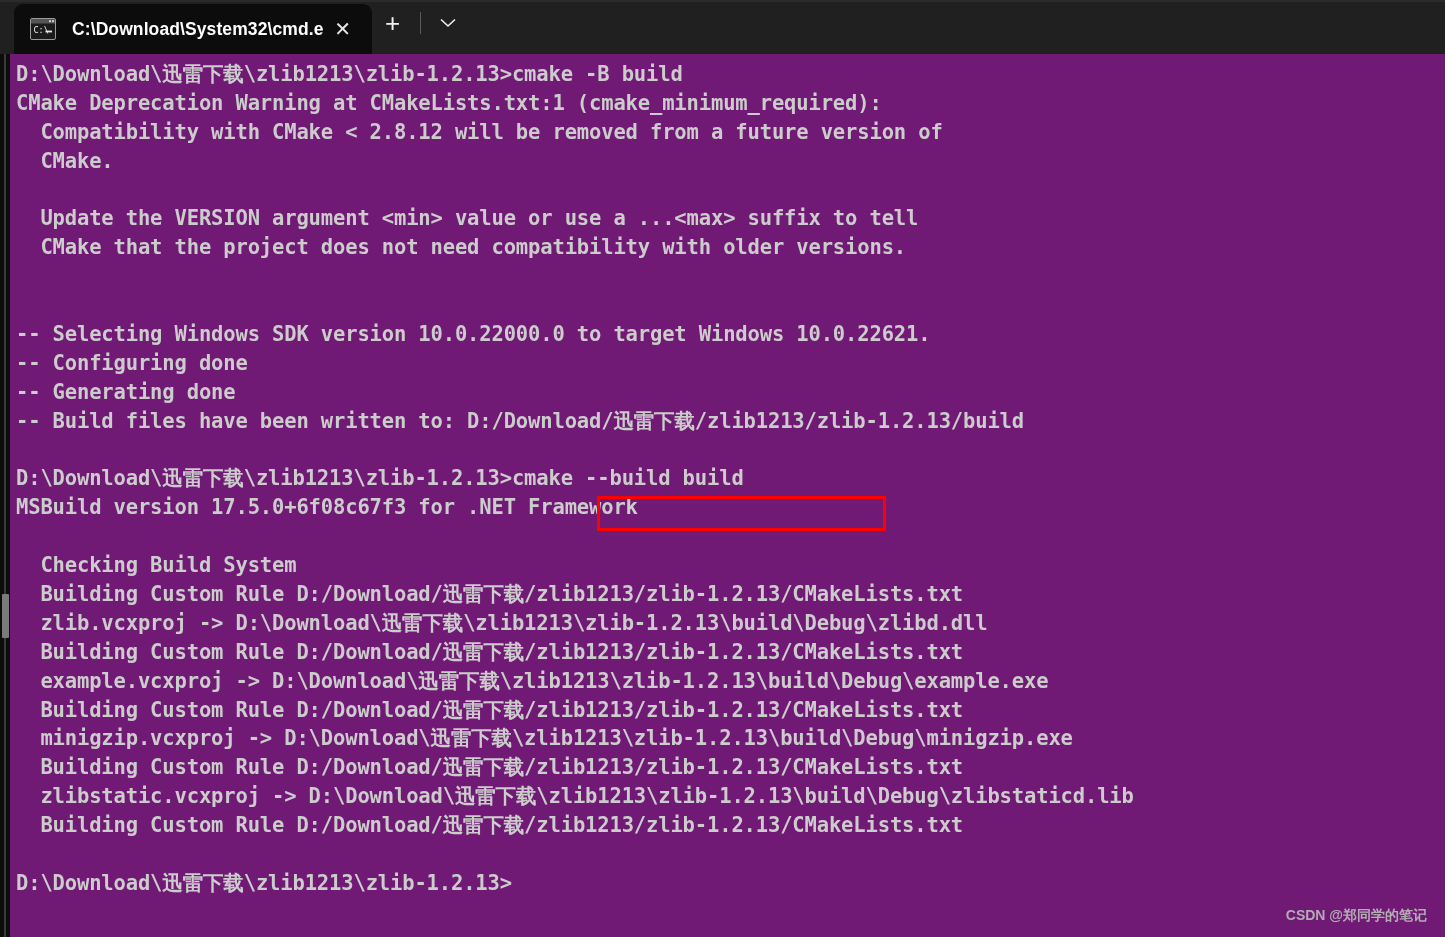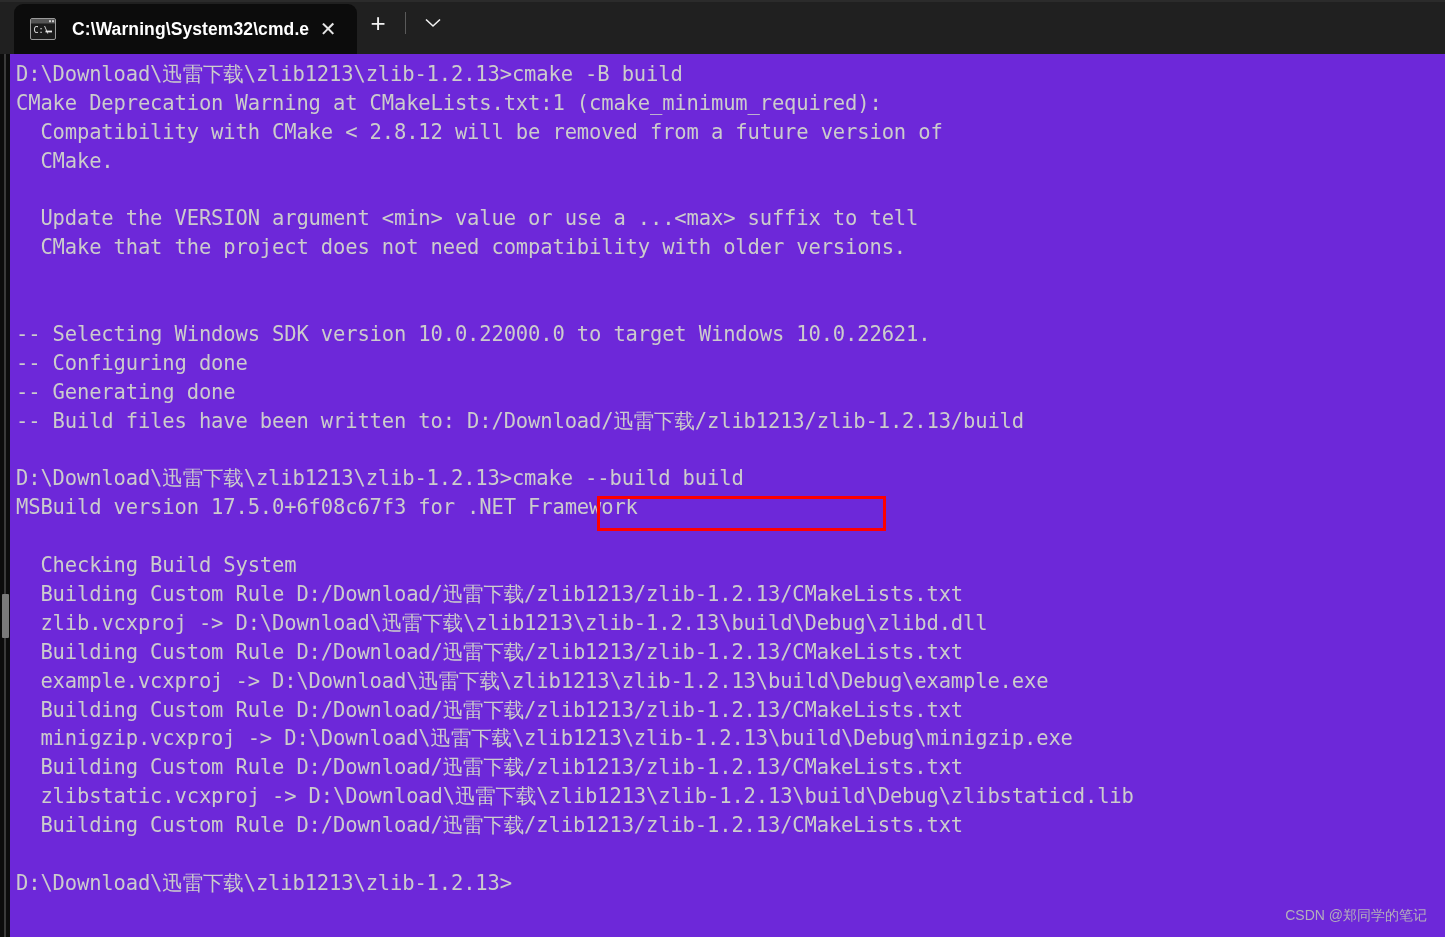--- a/index.html
+++ b/index.html
@@ -96,22 +96,23 @@
     width: 1px;
     height: 22px;
     background: #5a5a5a;
     margin: 0 6px;
   }
 
   
   .terminal {
     position: relative;
     flex: 1 1 auto;
-    background: #6d28d9;
+    background: #701a75;
     overflow: hidden;
+    font-weight: bold;
   }
   .scroll-gutter {
     position: absolute;
     left: 0;
     top: 0;
     bottom: 0;
     width: 10px;
     background: #0c0c0c;
   }
   .scroll-track {
@@ -178,21 +179,21 @@
       <span class="tab-icon">
         <svg width="26" height="22" viewBox="0 0 26 22">
           <rect x="0.5" y="0.5" width="25" height="21" rx="1.5" fill="#1b1b1b" stroke="#9a9a9a" stroke-width="1"></rect>
           <rect x="1" y="1" width="24" height="4.5" fill="#555555"></rect>
           <rect x="19" y="2.2" width="2" height="2" fill="#cfcfcf"></rect>
           <rect x="22" y="2.2" width="2" height="2" fill="#cfcfcf"></rect>
           <text x="3.5" y="15" font-family="DejaVu Sans Mono, monospace" font-size="8.5" fill="#e8e8e8">C:\</text>
           <rect x="15.5" y="12.6" width="6.5" height="1.8" fill="#e8e8e8"></rect>
         </svg>
       </span>
-      <span class="tab-title">C:\Warning\System32\cmd.e</span>
+      <span class="tab-title">C:\Download\System32\cmd.e</span>
       <span class="tab-close">✕</span>
     </div>
 
     <div class="tabbar-actions">
       <span class="newtab-btn">+</span>
       <span class="tabbar-sep"></span>
       <span class="dropdown-btn">
         <svg width="16" height="10" viewBox="0 0 16 10">
           <polyline points="1,1.5 8,8 15,1.5" fill="none" stroke="#f0f0f0" stroke-width="1.6"></polyline>
         </svg>

